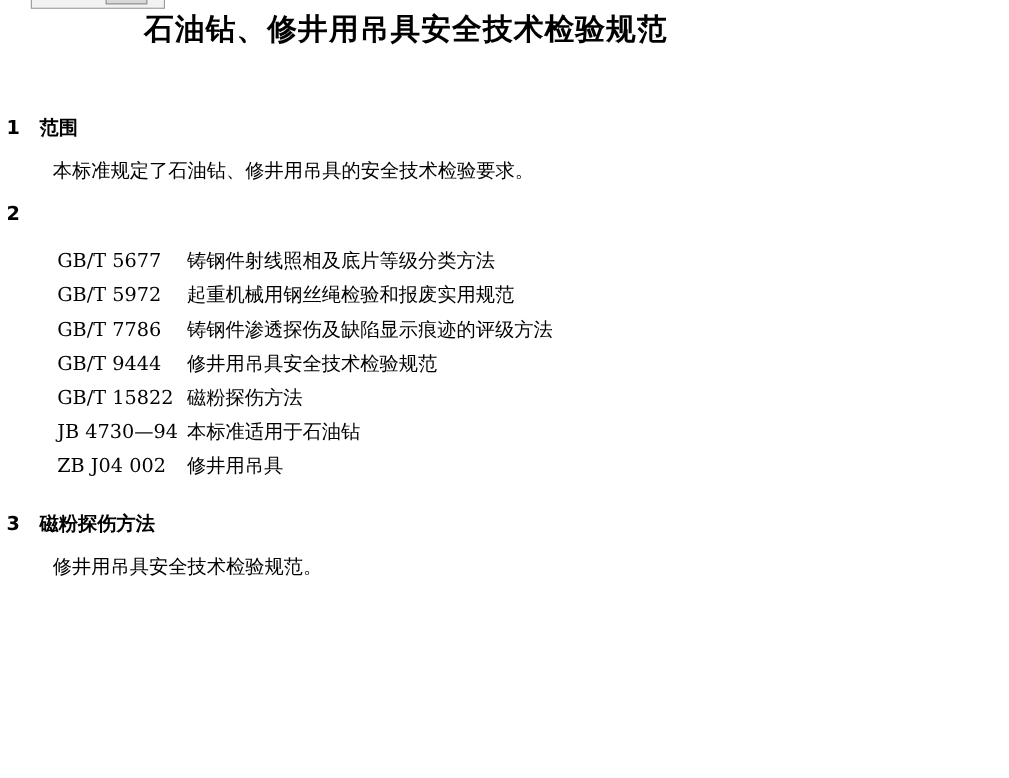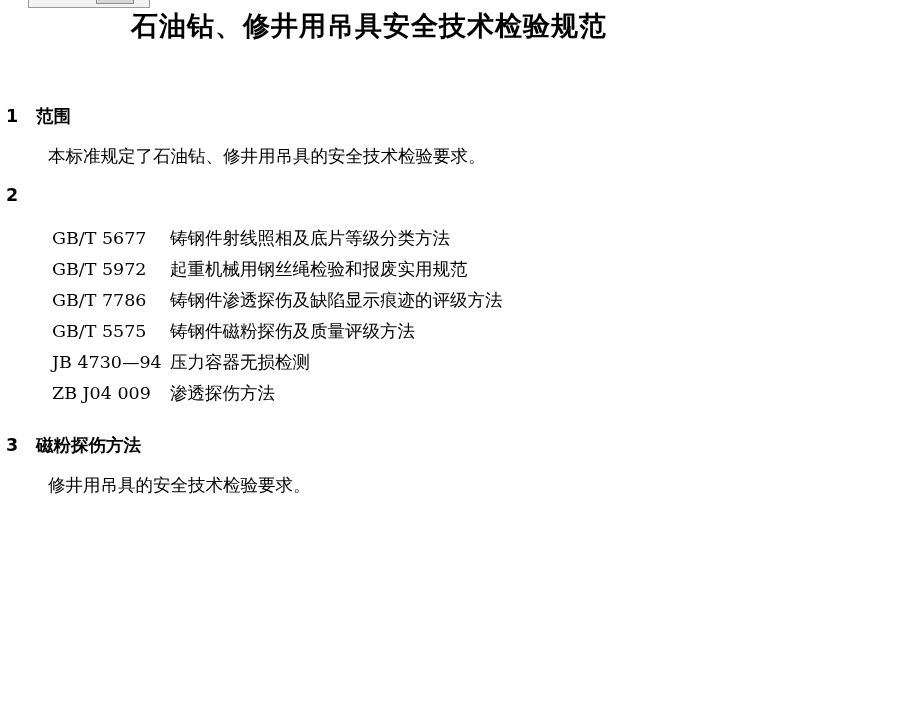--- a/index.html
+++ b/index.html
@@ -140,33 +140,36 @@
       <li class="ref-item">
         <span class="ref-code">GB/T 5677</span><span class="ref-text">铸钢件射线照相及底片等级分类方法</span>
       </li>
       <li class="ref-item">
         <span class="ref-code">GB/T 5972</span><span class="ref-text">起重机械用钢丝绳检验和报废实用规范</span>
       </li>
       <li class="ref-item">
         <span class="ref-code">GB/T 7786</span><span class="ref-text">铸钢件渗透探伤及缺陷显示痕迹的评级方法</span>
       </li>
       <li class="ref-item">
-        <span class="ref-code">GB/T 5575</span><span class="ref-text">铸钢件磁粉探伤及质量评级方法</span>
+        <span class="ref-code">GB/T 9444</span><span class="ref-text">修井用吊具安全技术检验规范</span>
       </li>
       <li class="ref-item">
-        <span class="ref-code">JB 4730—94</span><span class="ref-text">压力容器无损检测</span>
+        <span class="ref-code">GB/T 15822</span><span class="ref-text">磁粉探伤方法</span>
       </li>
       <li class="ref-item">
-        <span class="ref-code">ZB J04 009</span><span class="ref-text">渗透探伤方法</span>
+        <span class="ref-code">JB 4730—94</span><span class="ref-text">本标准适用于石油钻</span>
+      </li>
+      <li class="ref-item">
+        <span class="ref-code">ZB J04 002</span><span class="ref-text">修井用吊具</span>
       </li>
     </ul>
 
     <div class="gap-md"></div>
 
     <div class="sec-head">
       <span class="sec-num">3</span>
       <span class="sec-title">磁粉探伤方法</span>
     </div>
     <div class="gap-sm"></div>
-    <p class="para">修井用吊具的安全技术检验要求。</p>
+    <p class="para">修井用吊具安全技术检验规范。</p>
 
   </div>
 </div>
 
 </body></html>

